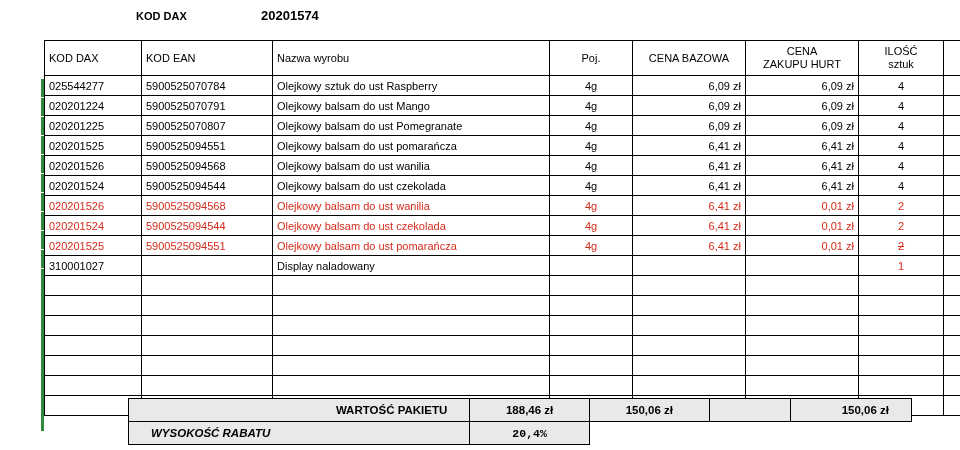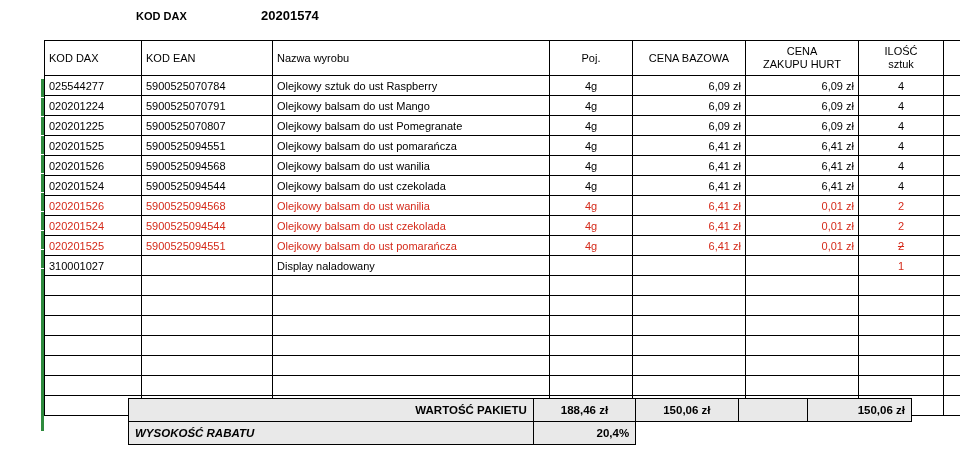--- a/index.html
+++ b/index.html
@@ -109,32 +109,32 @@
     position: absolute;
     left: 92px;
     top: 398px;
     border-collapse: collapse;
     table-layout: fixed;
   }
   table.summary td {
     border: 1px solid #000000;
     height: 22px;
     font-size: 11.5px;
-    padding: 0 6px;
+    padding: 0 22px;
     background: #e9e9e9;
     white-space: nowrap;
   }
   .s-label  { width: 486px; text-align: right; font-weight: bold; }
   .s-v1     { width: 104px; text-align: center; font-weight: bold; }
   .s-v2     { width: 104px; text-align: center; font-weight: bold; }
   .s-blank  { width: 76px;  background: #ffffff; }
   .s-v3     { width: 106px; text-align: right; padding-right: 12px; font-weight: bold; }
   .s-none   { border: none !important; background: transparent !important; }
   .s-label2 { width: 486px; font-weight: bold; font-size: 12.5px; font-style: italic; }
-  .s-v4     { width: 104px; text-align: right; font-weight: bold; font-size: 12.5px; }
+  .s-v4     { width: 104px; text-align: center; font-weight: bold; font-size: 12.5px; font-family: Liberation Mono, monospace; }
 </style>
 </head>
 <body>
 
 <div class="sheet">
 
   <div class="meta">
     <div class="meta-row">
       <div class="meta-label">KOD DAX</div>
       <div class="meta-value">20201574</div>

